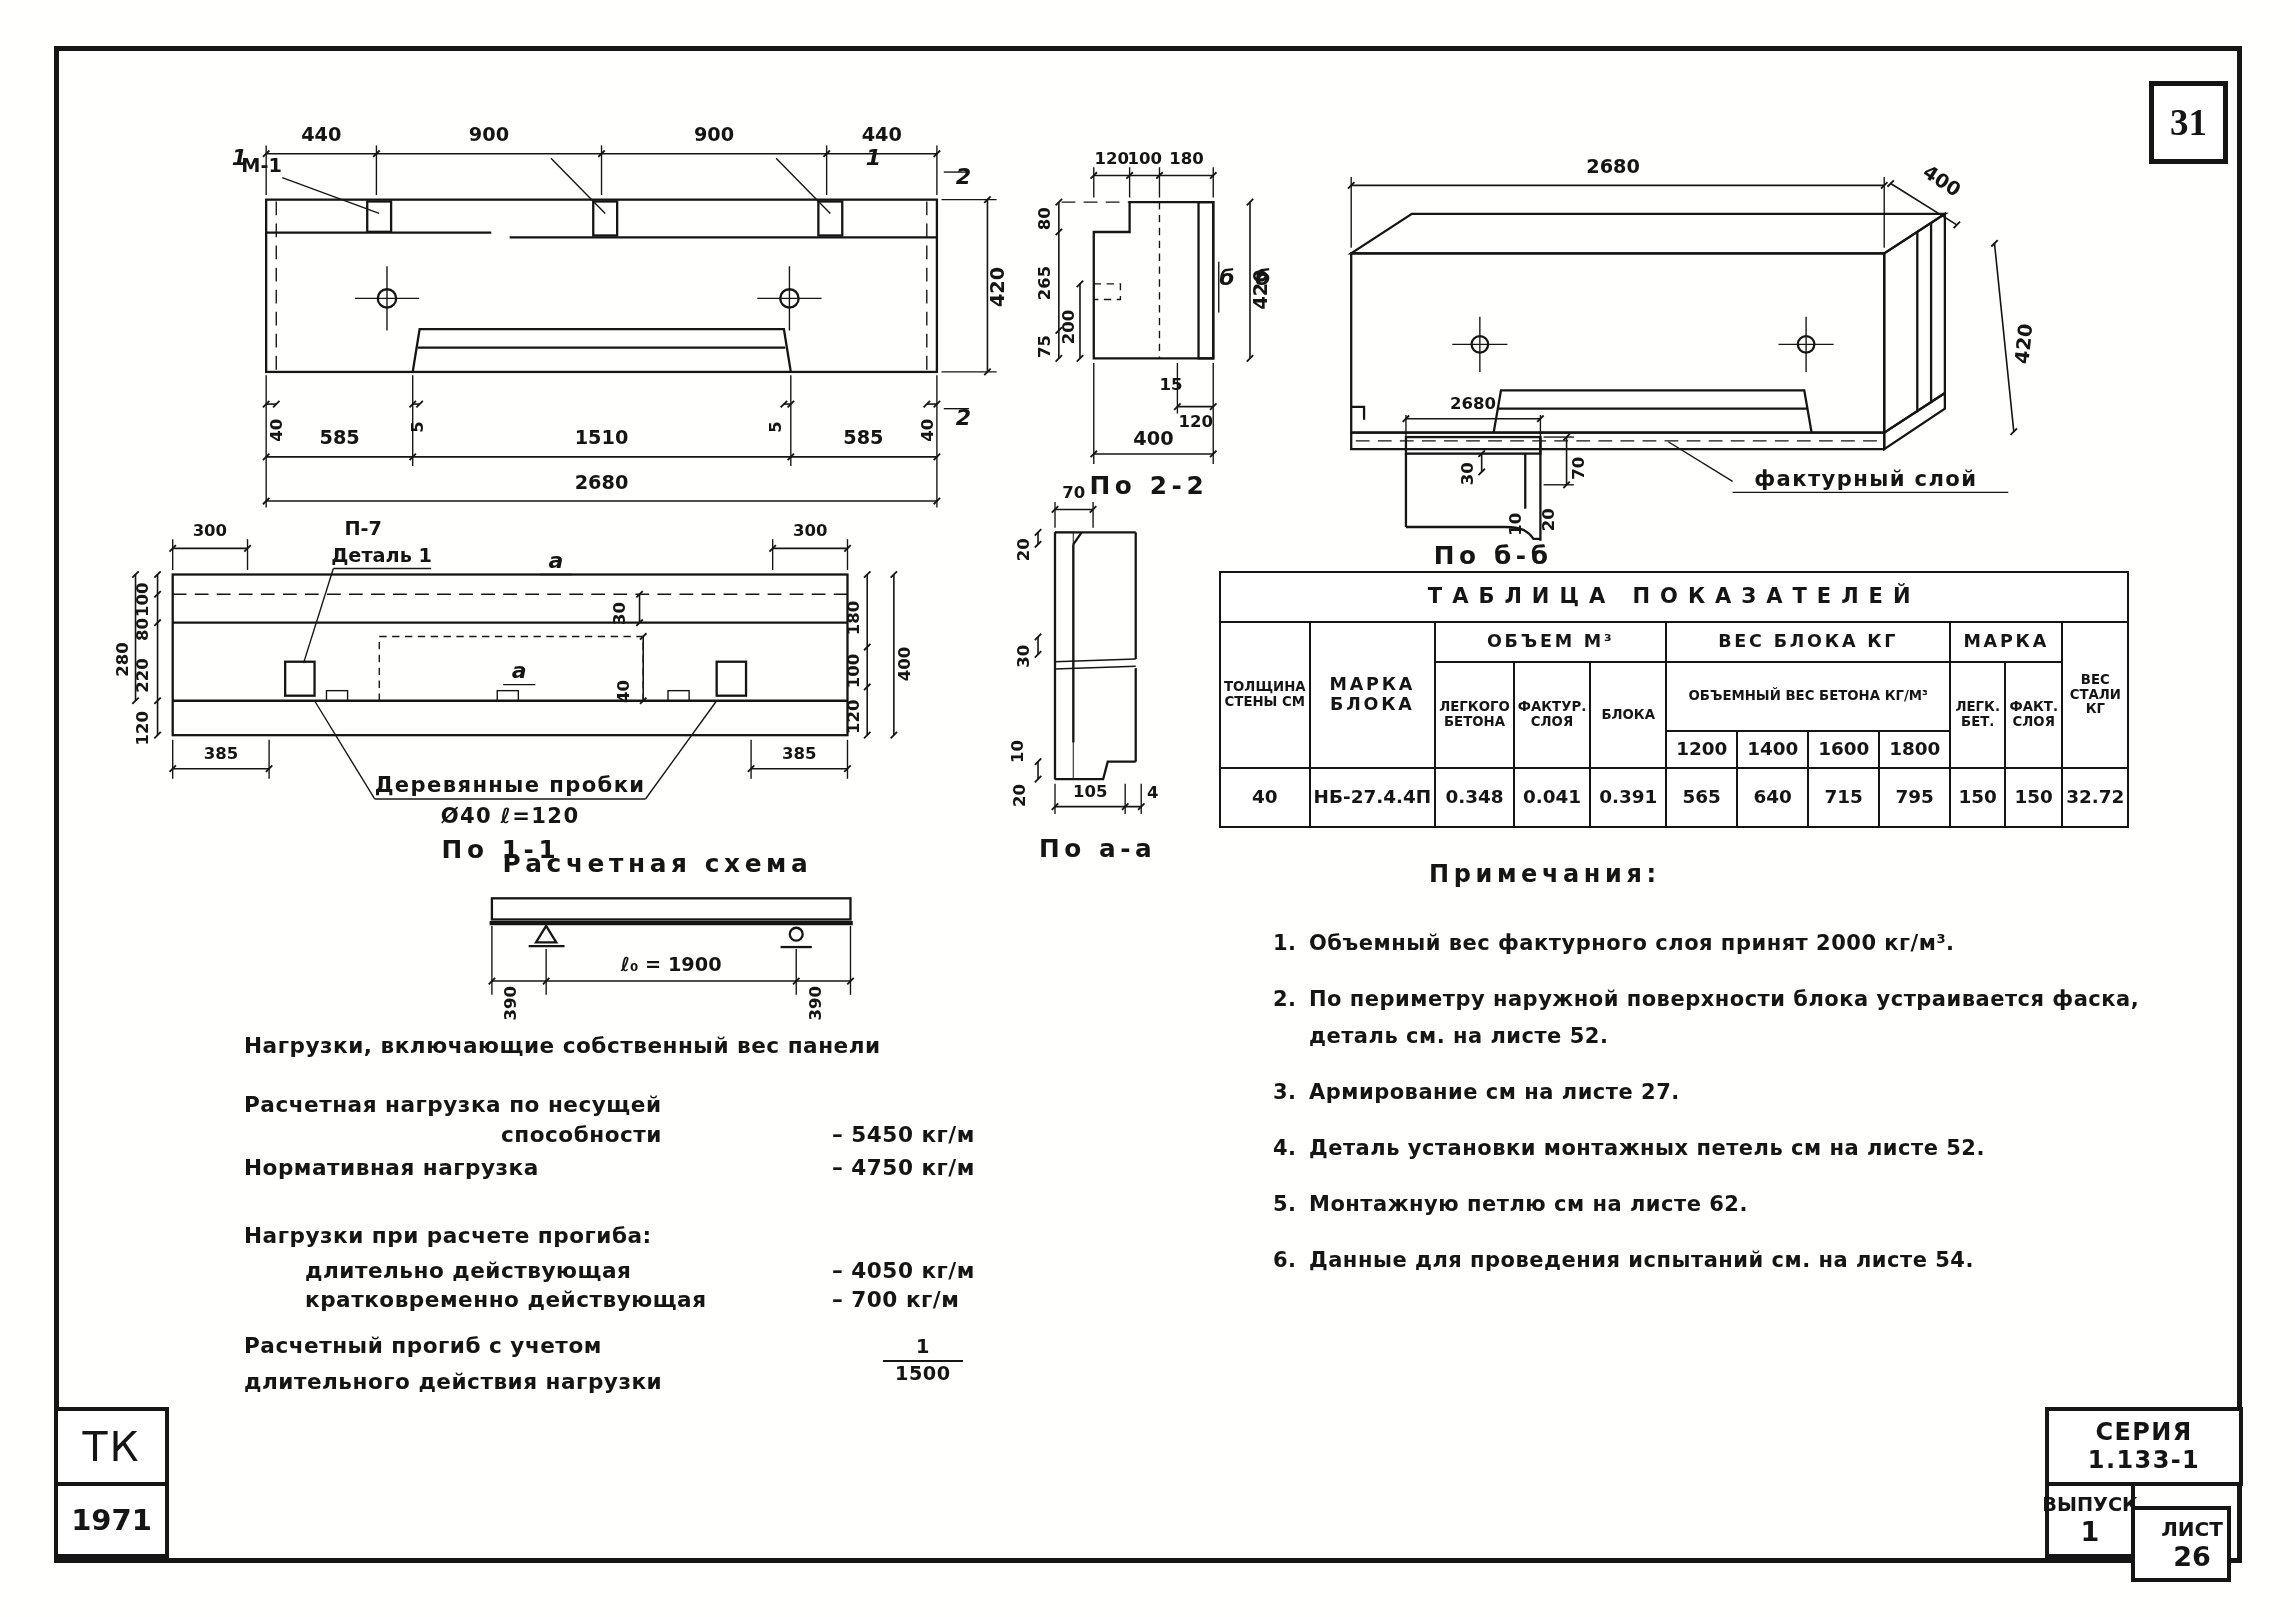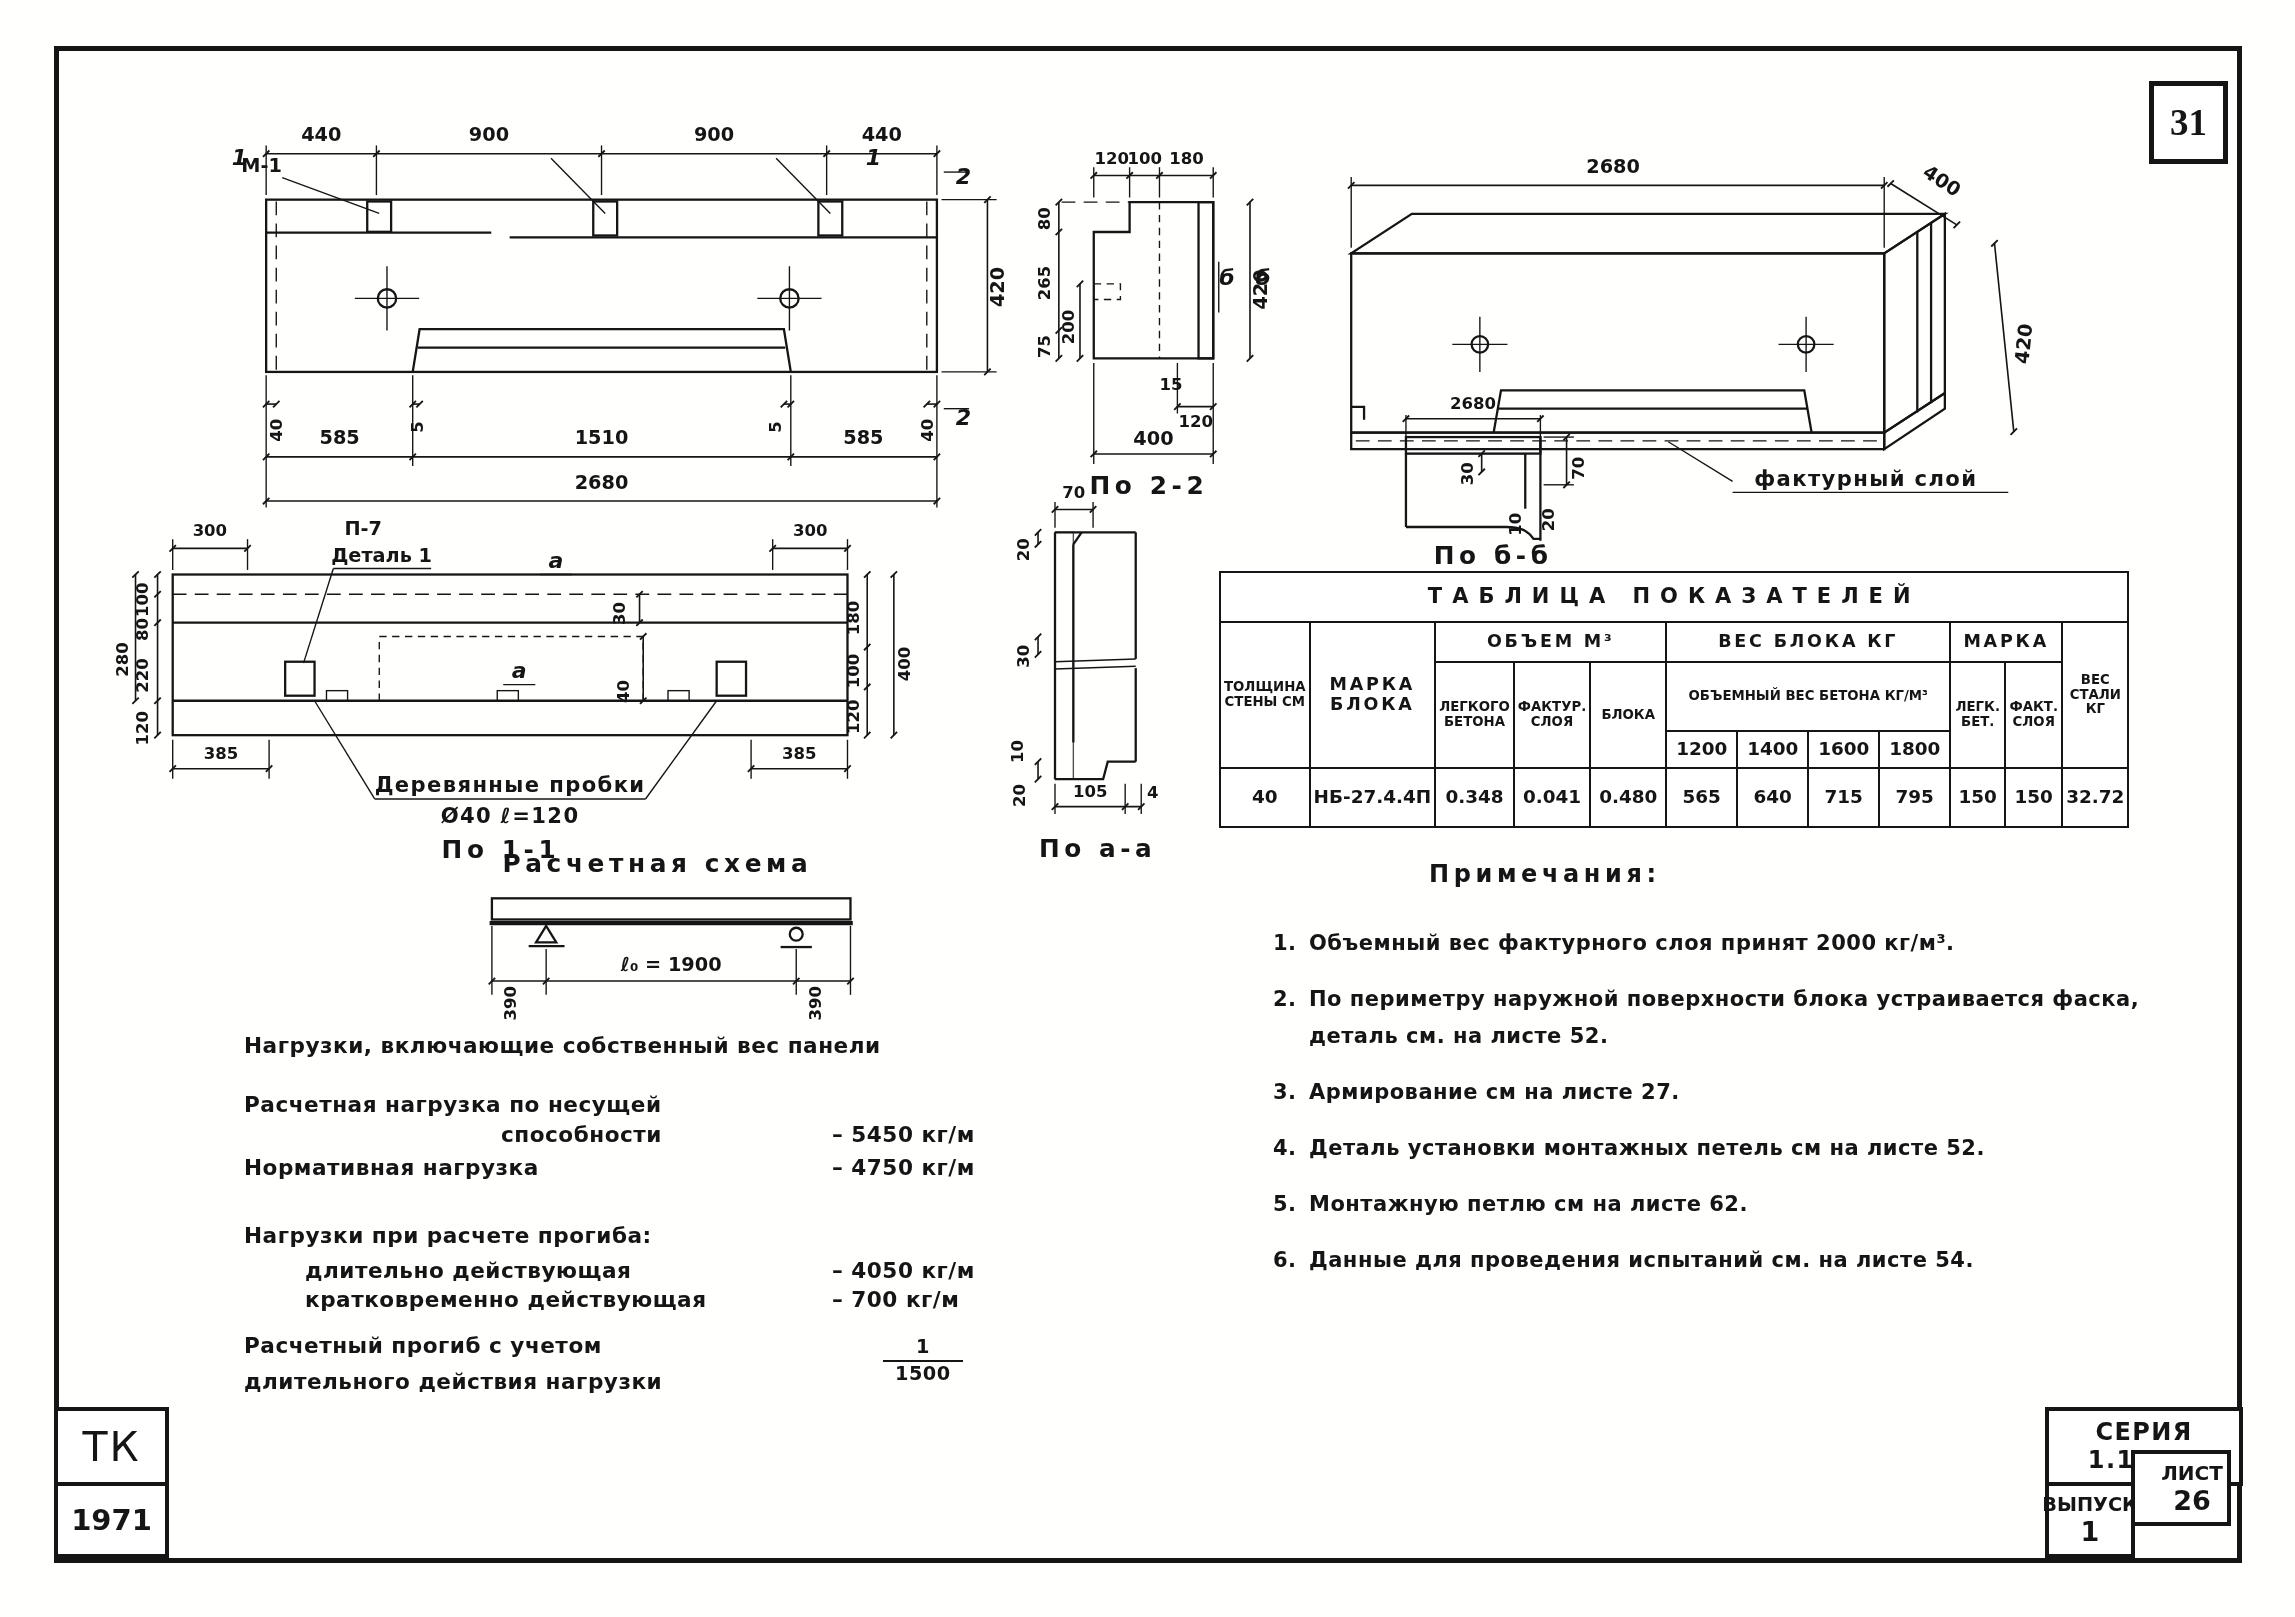--- a/index.html
+++ b/index.html
@@ -13,21 +13,21 @@
         font-size:37px;font-weight:bold;background:#fff;font-family:Liberation Serif, serif;}
   
   .tb-cell{position:absolute;border:4.1px solid #151515;display:flex;flex-direction:column;
         align-items:center;justify-content:center;background:#fff;box-sizing:border-box;}
   .tb-org{left:54px;top:1407px;width:115px;height:79px;font-size:41px;font-weight:normal;letter-spacing:1.8px;}
   .tb-year{left:54px;top:1482px;width:115px;height:76px;font-size:29px;font-weight:bold;}
   .tb-t1{left:165px;top:1407px;width:1884px;height:79px;flex-direction:row;gap:32px;}
   .tb-t2{left:165px;top:1482px;width:1884px;height:76px;flex-direction:row;}
   .tb-series{left:2045px;top:1407px;width:198px;height:79px;font-size:24px;font-weight:bold;line-height:1.15;letter-spacing:1.4px;}
   .tb-issue{left:2045px;top:1482px;width:90px;height:76px;font-size:19.3px;font-weight:bold;}
-  .tb-list{left:2131px;top:1450px;width:100px;height:76px;font-size:20px;font-weight:bold;padding-left:22px;}
+  .tb-list{left:2131px;top:1506px;width:100px;height:76px;font-size:20px;font-weight:bold;padding-left:22px;}
   .tb-issue .v,.tb-list .v{font-size:27px;}
   .t-main{font-size:28.5px;font-weight:bold;letter-spacing:7.4px;}
   .t-sub{font-size:23px;letter-spacing:0.9px;}
   
   .ind-table{position:absolute;left:1219px;top:571px;border-collapse:collapse;table-layout:fixed;background:#fff;}
   .ind-table td{border:2.3px solid #151515;text-align:center;vertical-align:middle;
         font-size:13.3px;line-height:1.12;padding:3px;font-weight:bold;overflow:hidden;}
   .ind-table .tt{font-size:21px;letter-spacing:10px;height:42px;font-weight:bold;}
   .ind-table .big{font-size:17.5px;letter-spacing:2.8px;}
   .ind-table .num{font-size:18.4px;}
@@ -473,21 +473,21 @@
       <td class="num">1200</td>
       <td class="num">1400</td>
       <td class="num">1600</td>
       <td class="num">1800</td>
     </tr>
     <tr class="data">
       <td>40</td>
       <td>НБ-27.4.4П</td>
       <td>0.348</td>
       <td>0.041</td>
-      <td>0.480</td>
+      <td>0.391</td>
       <td>565</td>
       <td>640</td>
       <td>715</td>
       <td>795</td>
       <td>150</td>
       <td>150</td>
       <td>32.72</td>
     </tr>
   </tbody>
     </table>

